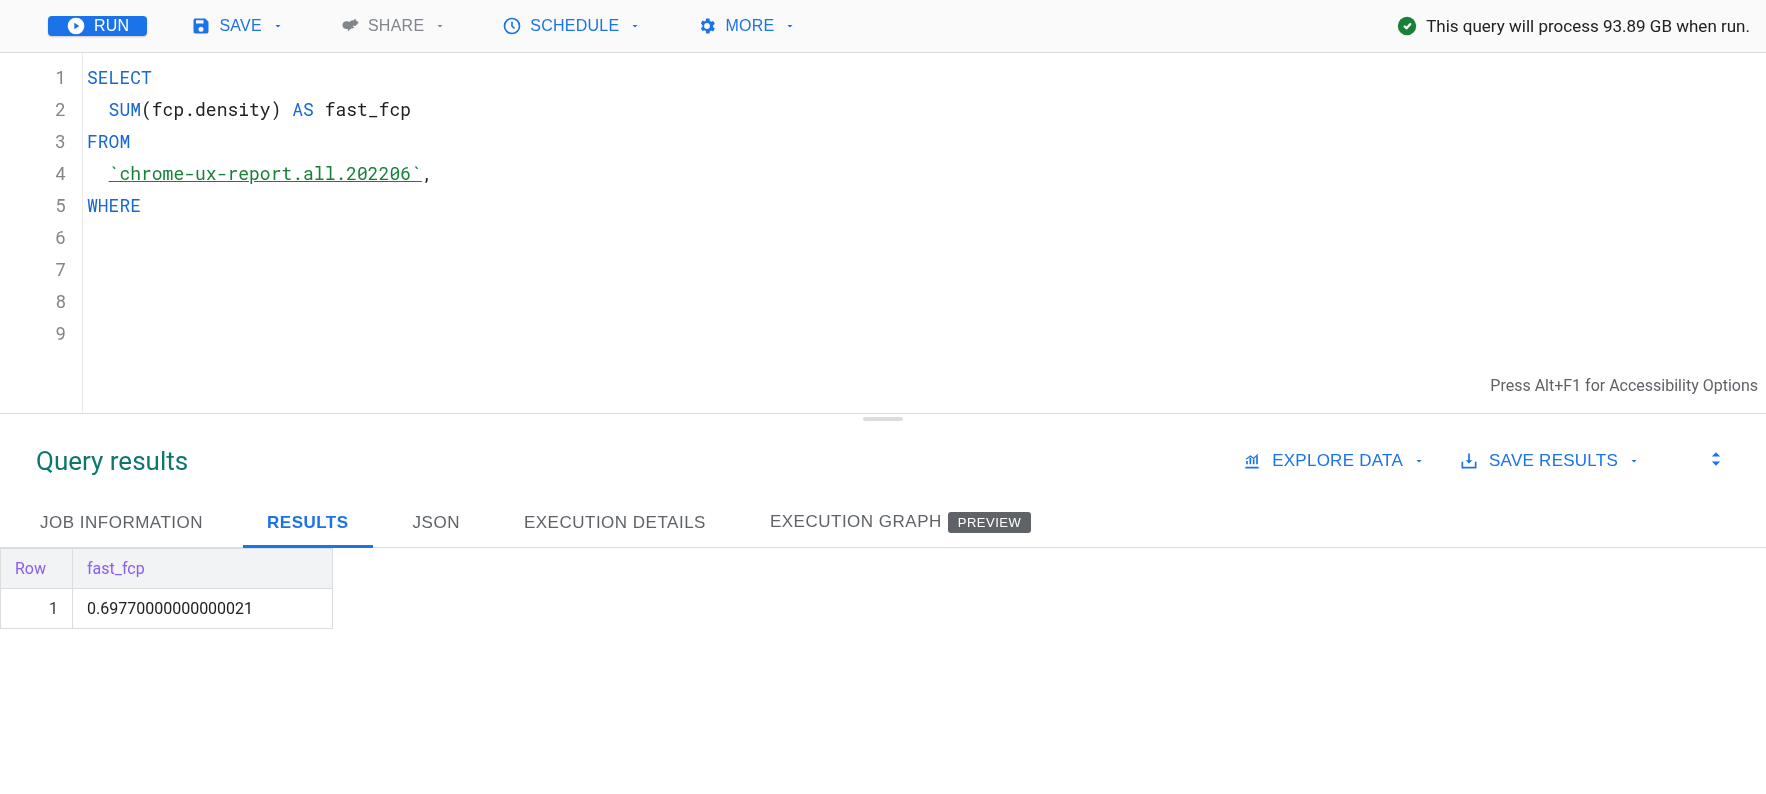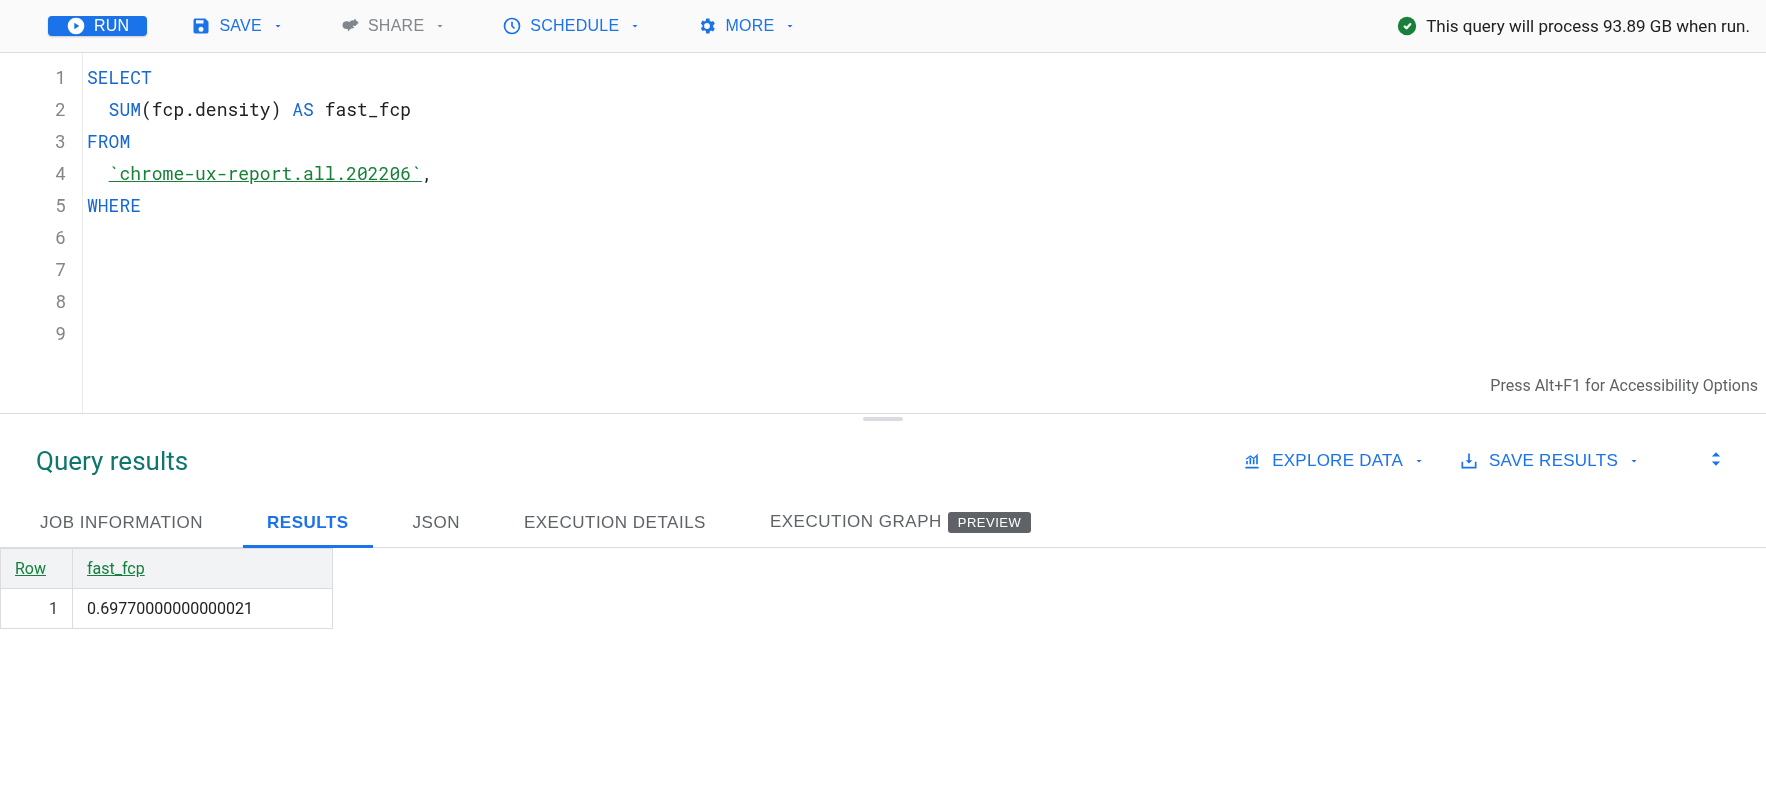--- a/index.html
+++ b/index.html
@@ -49,21 +49,21 @@
 
 .tabs { display: flex; align-items: center; padding: 0 36px; border-bottom: 1px solid #dadce0; gap: 56px; }
 .tab { background: transparent; border: none; font-size: 17px; font-weight: 500; color: #5f6368; padding: 14px 4px; cursor: pointer; letter-spacing: 0.5px; position: relative; }
 .tab.active { color: #1a73e8; font-weight: bold; }
 .tab.active::after { content: ''; position: absolute; left: -20px; right: -20px; bottom: -1px; height: 3px; background: #1a73e8; }
 .tab .badge { display: inline-block; background: #5f6368; color: #fff; font-size: 13px; padding: 3px 10px; border-radius: 3px; margin-left: 6px; vertical-align: middle; }
 
 
 .result-table { border-collapse: collapse; }
 .result-table th, .result-table td { border: 1px solid #dadce0; padding: 10px 14px; text-align: left; font-size: 16px; font-weight: 400; }
-.result-table th { background: #f1f3f4; color: #15803d; text-decoration: underline; }
+.result-table th { background: #f1f3f4; color: #8b5cf6; }
 .result-table td.rownum { text-align: right; color: #3c4043; width: 72px; }
 .result-table th:first-child { width: 72px; }
 .result-table td:nth-child(2), .result-table th:nth-child(2) { min-width: 260px; }
 
 .chev { display:inline-block; }
 </style>
 </head>
 <body>
 
 <div class="toolbar">

